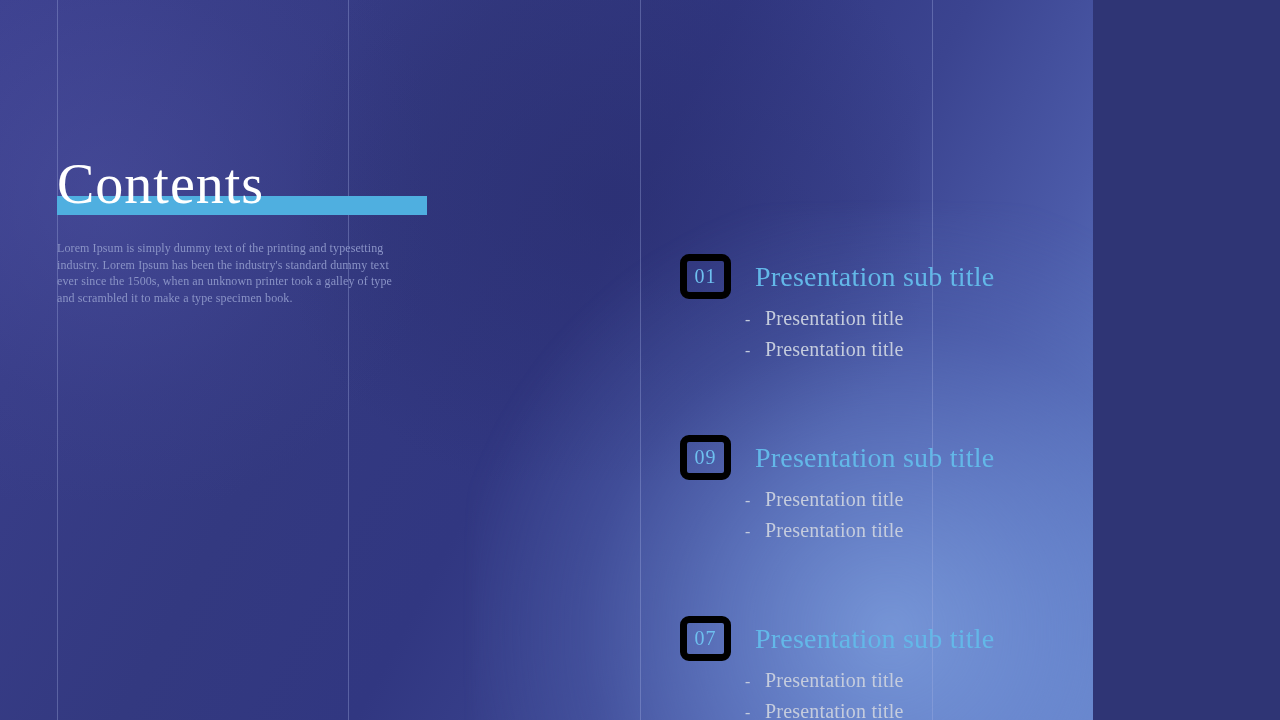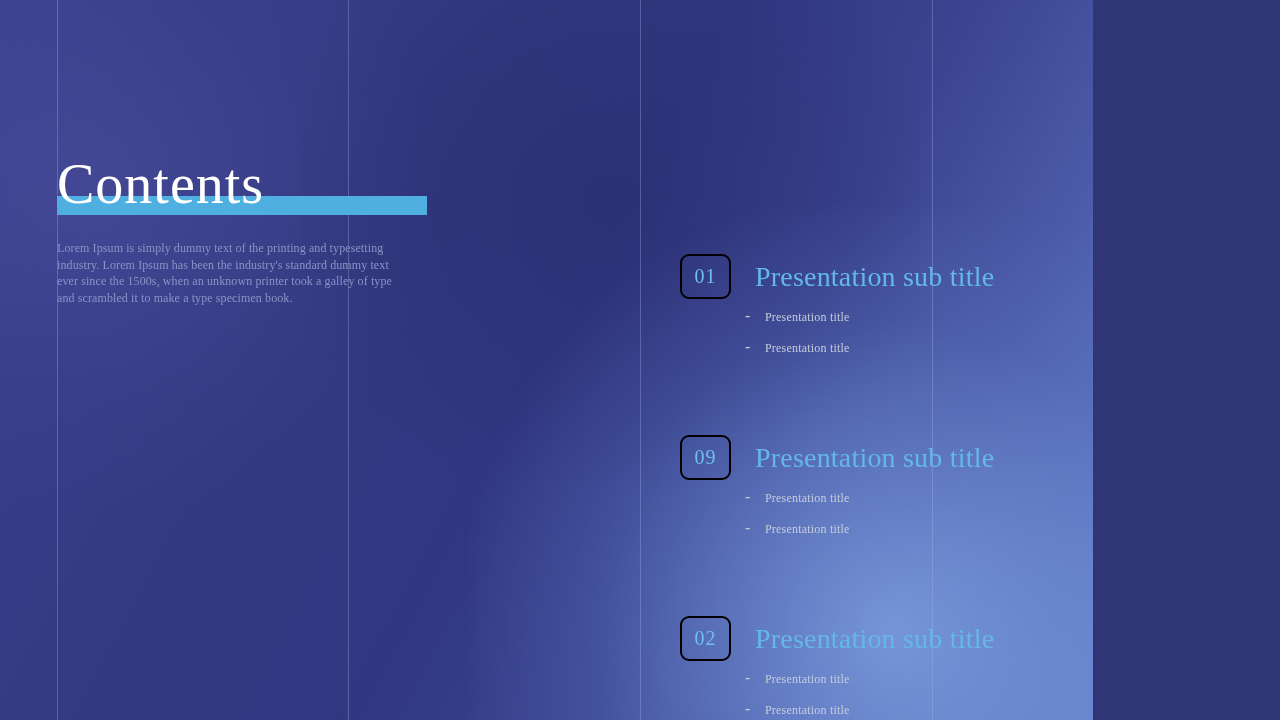--- a/index.html
+++ b/index.html
@@ -142,21 +142,21 @@
   }
   .content-item:last-child { margin-bottom: 0; }
 
   .item-head {
     display: flex;
     align-items: center;
   }
   .num-badge {
     width: 51px;
     height: 45px;
-    border: 2px solid #000000;
+    border: 7px solid #000000;
     border-radius: 9px;
     display: flex;
     align-items: center;
     justify-content: center;
     box-sizing: border-box;
     flex: 0 0 auto;
   }
   .num-badge-text {
     font-size: 20px;
     color: #6ec0ef;
@@ -179,21 +179,21 @@
     align-items: baseline;
     height: 31px;
   }
   .bullet-dash {
     width: 20px;
     flex: 0 0 auto;
     font-size: 16px;
     color: #c3cbdd;
   }
   .bullet-label {
-    font-size: 12px;
+    font-size: 20px;
     color: #c5ccdd;
     letter-spacing: 0.2px;
     white-space: nowrap;
   }
 </style>
 </head>
 <body>
 
 <div id="slide">
 
@@ -255,21 +255,21 @@
         <div class="bullet-row">
           <span class="bullet-dash">-</span>
           <span class="bullet-label">Presentation title</span>
         </div>
       </div>
     </div>
 
     <div class="content-item">
       <div class="item-head">
         <div class="num-badge">
-          <span class="num-badge-text">02</span>
+          <span class="num-badge-text">07</span>
         </div>
         <div class="item-subtitle">Presentation sub title</div>
       </div>
       <div class="bullet-list">
         <div class="bullet-row">
           <span class="bullet-dash">-</span>
           <span class="bullet-label">Presentation title</span>
         </div>
         <div class="bullet-row">
           <span class="bullet-dash">-</span>

